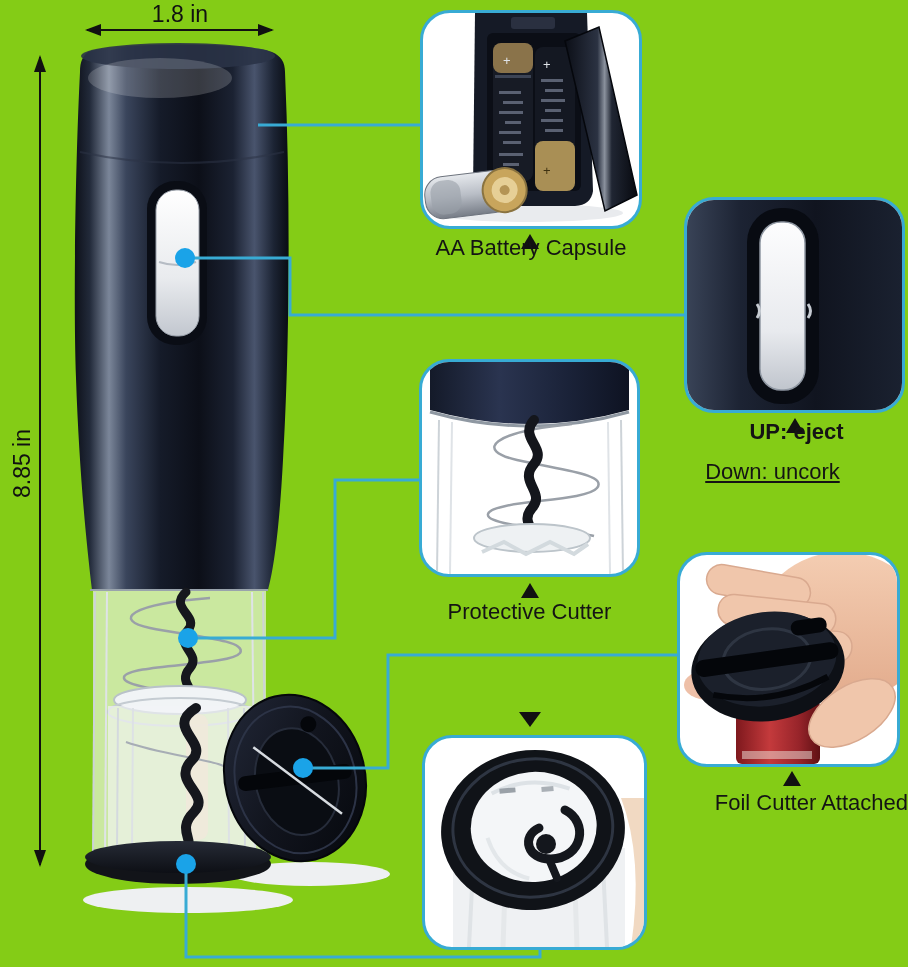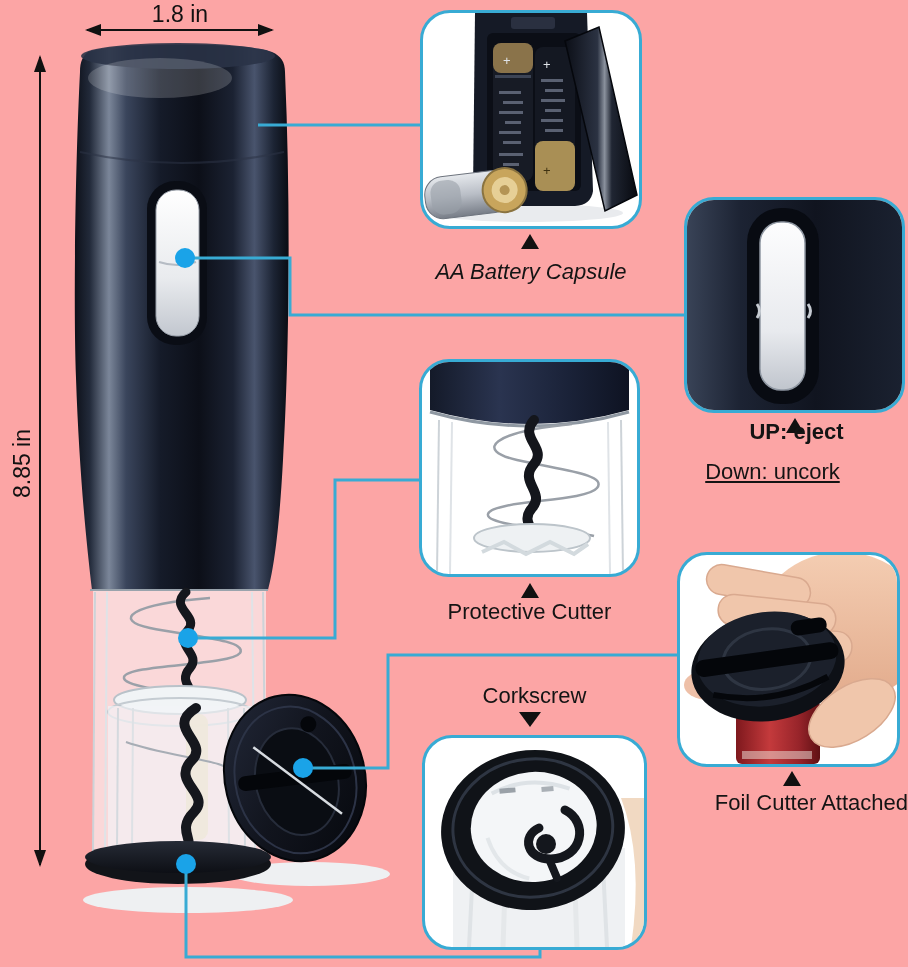--- a/index.html
+++ b/index.html
@@ -1,17 +1,17 @@
 <!DOCTYPE html>
 <html><head>
 <meta charset="utf-8">
 <style>
   html,body{margin:0;padding:0;background:#ffffff;}
   #stage{
-    position:relative;width:908px;height:967px;background:#fca5a5;
+    position:relative;width:908px;height:967px;background:#84cc16;
     font-family:"Liberation Sans",sans-serif;overflow:hidden;
   }
   #artwork{position:absolute;left:0;top:0;z-index:1;}
   .inset{
     position:absolute;z-index:2;border:3px solid #38abd4;border-radius:30px;
     overflow:hidden;background:#ffffff;box-sizing:border-box;
   }
   .inset svg{display:block;}
   .label{
     position:absolute;z-index:3;color:#141414;font-size:22px;line-height:24px;
@@ -318,28 +318,27 @@
         <rect x="16" y="96" width="144" height="17" rx="8" fill="#04060a"></rect>
         <rect x="116" y="70" width="36" height="15" rx="7" fill="#04060a"></rect>
         <path d="M30,132 Q88,152 146,130" stroke="#05070b" stroke-width="6" fill="none"></path>
       </g>
 
       <ellipse cx="172" cy="158" rx="48" ry="27" transform="rotate(-32 172 158)" fill="#f0c6ab" stroke="#d9a98f" stroke-width="1.5"></ellipse>
     </svg>
   </div>
 
   <div class="tri-up" style="left:521px;top:234px;"></div>
-  <div class="label" style="left:420px;top:260px;width:222px;font-style:italic;">AA Battery Capsule</div>
+  <div class="label" style="left:420px;top:236px;width:222px;">AA Battery Capsule</div>
 
   <div class="tri-up" style="left:786px;top:418px;"></div>
   <div class="label" style="left:684px;top:420px;width:225px;font-weight:bold;">UP: eject</div>
   <div class="label" style="left:660px;top:460px;width:225px;text-decoration:underline;">Down: uncork</div>
 
   <div class="tri-up" style="left:521px;top:583px;"></div>
   <div class="label" style="left:419px;top:600px;width:221px;">Protective Cutter</div>
 
-  <div class="label" style="left:422px;top:684px;width:225px;">Corkscrew</div>
   <div class="tri-down" style="left:519px;top:712px;"></div>
 
   <div class="tri-up" style="left:783px;top:771px;"></div>
   <div class="label" style="left:672px;top:791px;width:236px;text-align:right;">Foil Cutter Attached</div>
 
 </div>
 
 </body></html>

